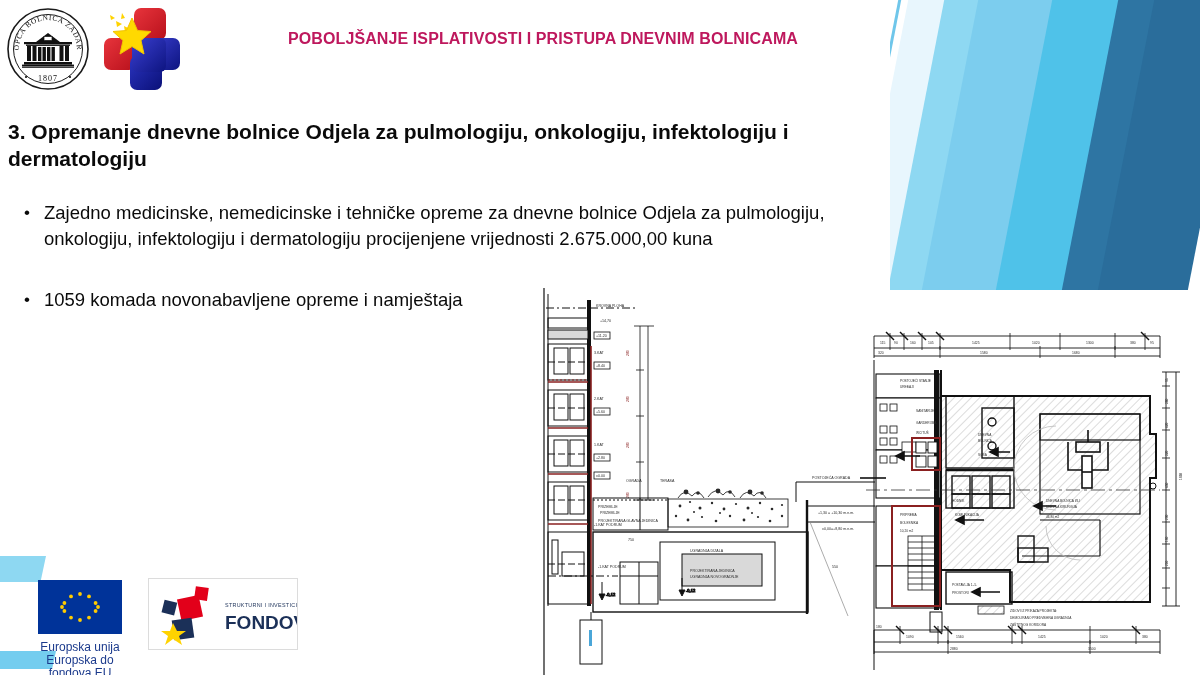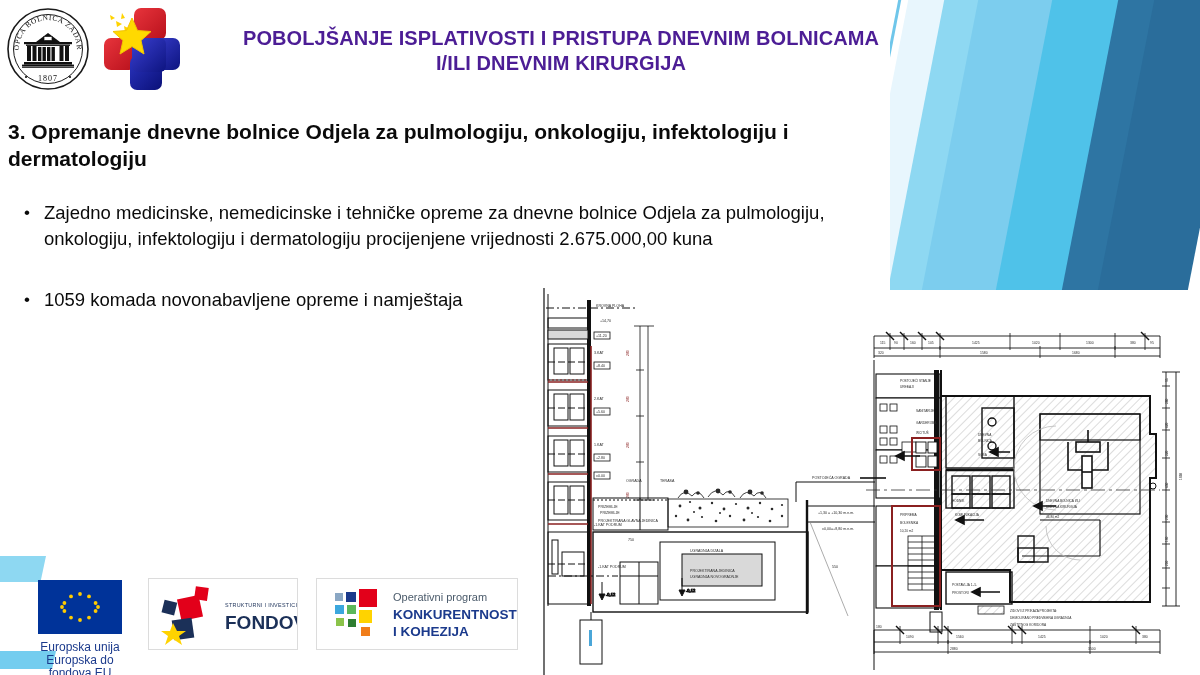--- a/index.html
+++ b/index.html
@@ -26,22 +26,22 @@
   .accent-a{position:absolute;left:0;top:556px;width:46px;height:26px;background:#8ed8f2;
             clip-path:polygon(0 0,100% 0,88% 100%,0 100%);}
   .accent-b{position:absolute;left:0;top:651px;width:56px;height:18px;background:#74cdef;
             clip-path:polygon(0 0,100% 0,93% 100%,0 100%);}
 
   
   .seal{position:absolute;left:6px;top:6px;width:84px;height:86px;}
   .cross{position:absolute;left:96px;top:4px;width:90px;height:90px;}
 
   
-  .title{position:absolute;left:201px;top:26px;width:720px;text-align:center;
-         color:#4c1d95;font-weight:bold;font-size:20px;line-height:25px;letter-spacing:.1px;}
+  .title{position:absolute;left:183px;top:26px;width:720px;text-align:center;
+         color:#be185d;font-weight:bold;font-size:16px;line-height:25px;letter-spacing:.1px;}
 
   
   .heading{position:absolute;left:8px;top:118px;width:800px;color:#0a0a0a;
            font-weight:bold;font-size:21px;line-height:27px;}
 
   
   .bullets{position:absolute;left:10px;top:200px;width:880px;}
   .bullet{display:flex;align-items:flex-start;font-size:18.5px;line-height:25.5px;color:#0a0a0a;}
   .bullet + .bullet{margin-top:36px;}
   .bullet .dot{flex:0 0 34px;font-size:17px;line-height:25.5px;text-align:center;}
@@ -143,21 +143,20 @@
       <path d="M26 9 l3 5 -4 1 z"></path>
       <path d="M28 22 l6 3 -5 3 z"></path>
       <path d="M22 28 l5 2 -4 3 z"></path>
     </g>
 
     <path d="M36 14 L41.5 26.5 L55 27.5 L45 36.5 L48 50 L36 42.5 L24 50 L27 36.5 L17 27.5 L30.5 26.5 Z" fill="#ffd900" stroke="#f3c400" stroke-width="1"></path>
   </svg>
 
   <div class="title">
     <div>POBOLJŠANJE ISPLATIVOSTI I PRISTUPA DNEVNIM BOLNICAMA</div>
-    <div>I/ILI DNEVNIM KIRURGIJA</div>
   </div>
 
   <div class="heading">3. Opremanje dnevne bolnice Odjela za pulmologiju, onkologiju, infektologiju i dermatologiju</div>
 
   <div class="bullets">
     <div class="bullet">
       <span class="dot">•</span>
       <span class="btxt">
         <span>Zajedno medicinske, nemedicinske i tehničke opreme za dnevne bolnice Odjela za pulmologiju, onkologiju, infektologiju i dermatologiju procijenjene vrijednosti </span><b>2.675.000,00 kuna</b><span></span>
       </span>
@@ -641,32 +640,14 @@
         <rect x="30" y="18" width="22" height="22" fill="#e2001a" transform="rotate(-12 41 29)"></rect>
         <rect x="14" y="22" width="13" height="13" fill="#1b3058" transform="rotate(14 20 28)"></rect>
         <rect x="24" y="40" width="20" height="20" fill="#1b3058" transform="rotate(-8 34 50)"></rect>
         <path d="M24 44 L28 52 L37 52 L30 57 L33 66 L24 60 L16 66 L19 57 L12 52 L21 52 Z" fill="#ffd300"></path>
       </g>
       <text x="76" y="28" font-family="'Liberation Sans',sans-serif" font-size="5.4" fill="#1b3058" letter-spacing=".3">STRUKTURNI I INVESTICIJSKI</text>
       <text x="76" y="50" font-family="'Liberation Sans',sans-serif" font-size="19" font-weight="bold" fill="#1b3058">FONDOVI</text>
     </svg>
   </div>
 
-  <div class="opkk">
-    <svg viewBox="0 0 200 70" width="200" height="70">
-      <g>
-        <rect x="18" y="14" width="8" height="8" fill="#8aa7c4"></rect>
-        <rect x="29" y="13" width="10" height="10" fill="#1b3a8c"></rect>
-        <rect x="42" y="10" width="18" height="18" fill="#e2001a"></rect>
-        <rect x="18" y="26" width="9" height="9" fill="#3ba7dd"></rect>
-        <rect x="30" y="26" width="9" height="9" fill="#5bb85b"></rect>
-        <rect x="42" y="31" width="13" height="13" fill="#ffd300"></rect>
-        <rect x="19" y="39" width="8" height="8" fill="#8bc34a"></rect>
-        <rect x="31" y="40" width="8" height="8" fill="#2e7d32"></rect>
-        <rect x="44" y="48" width="9" height="9" fill="#f07d1a"></rect>
-      </g>
-      <text x="76" y="22" font-family="'Liberation Sans',sans-serif" font-size="11" fill="#4a5a6a">Operativni program</text>
-      <text x="76" y="40" font-family="'Liberation Sans',sans-serif" font-size="13.5" font-weight="bold" fill="#1b3a8c">KONKURENTNOST</text>
-      <text x="76" y="57" font-family="'Liberation Sans',sans-serif" font-size="13.5" font-weight="bold" fill="#1b3a8c">I KOHEZIJA</text>
-    </svg>
-  </div>
 
 </div>
 
 </body></html>

